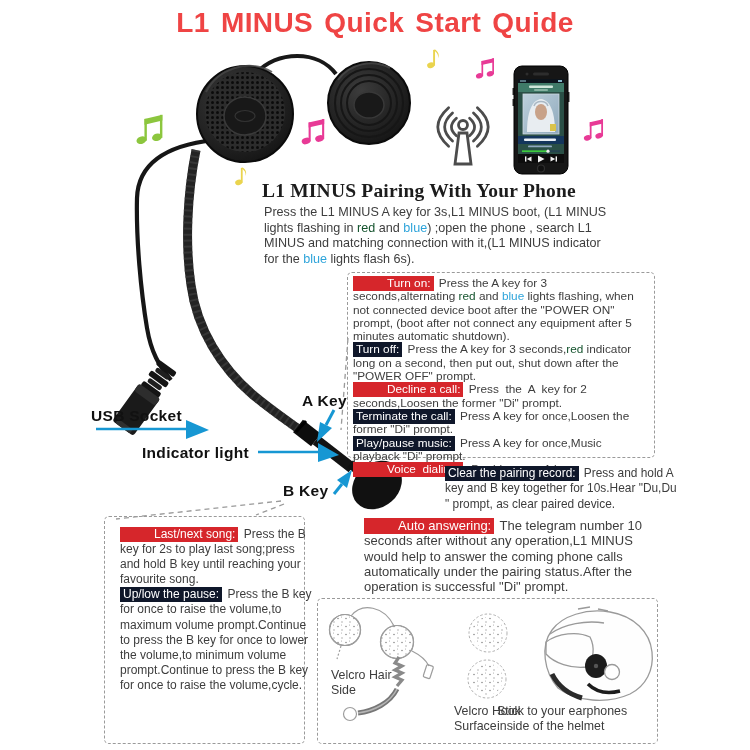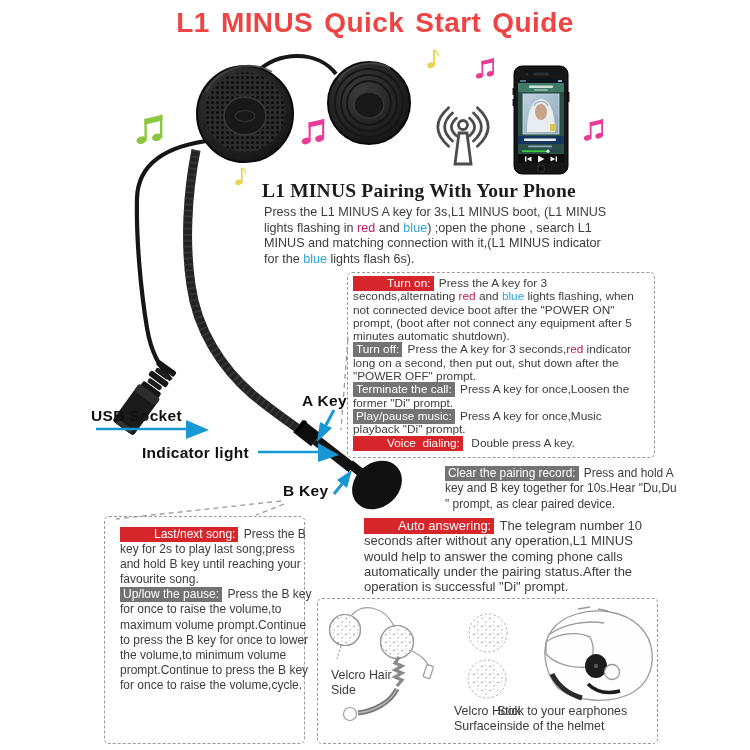--- a/index.html
+++ b/index.html
@@ -6,25 +6,25 @@
   .page{position:relative;width:750px;height:750px;background:#ffffff;overflow:hidden;
         font-family:"Liberation Sans",sans-serif;color:#3d3d3d;}
   .abs{position:absolute;}
   .title{left:0;top:7px;width:750px;text-align:center;font-size:28px;font-weight:bold;
          color:#ef4444;letter-spacing:.4px;word-spacing:3px;}
   .pair-head{left:262px;top:180px;font-family:"Liberation Serif",serif;font-weight:bold;
              font-size:19.5px;color:#1c1c1c;letter-spacing:.2px;}
   .rich{white-space:pre-wrap;}
   .body-txt{font-size:12.6px;line-height:15.6px;color:#3d3d3d;}
   .pair-body{left:264px;top:205px;width:352px;}
-  .w-red{color:#be185d;}
+  .w-red{color:#14532d;}
   .w-blue{color:#2ea4da;}
   .chip{color:#fff;padding:0 3px 1px 3px;margin-right:2px;}
   .chip[data-color="red"]{background:#d6262b;padding-left:34px;}
-  .chip[data-color="blue"]{background:#737373;}
+  .chip[data-color="blue"]{background:#0f172a;}
   .dashed-box{border:1.4px dashed #9a9a9a;border-radius:5px;}
   #box-a{left:347px;top:272px;width:306px;height:184px;}
   #box-b{left:104px;top:516px;width:199px;height:226px;}
   #box-install{left:317px;top:598px;width:339px;height:144px;}
   .ctl-a{left:353px;top:277px;width:297px;font-size:11.8px;line-height:13.3px;}
   .ctl{display:block;}
   .pair-record{left:445px;top:466px;width:238px;font-size:11.9px;line-height:15.3px;}
   .auto-answer{left:364px;top:518px;width:304px;font-size:13px;line-height:15.3px;}
   .ctl-b{left:120px;top:527px;width:196px;font-size:12px;line-height:15.1px;}
   .part-label{font-size:15.5px;font-weight:bold;color:#111;letter-spacing:.3px;}
@@ -256,20 +256,21 @@
 
   <div class="abs part-label" style="left:91px;top:407px;">USB Socket</div>
   <div class="abs part-label" style="left:142px;top:444px;">Indicator light</div>
   <div class="abs part-label" style="left:295px;top:392px;margin-left:7px;">A Key</div>
   <div class="abs part-label" style="left:283px;top:482px;">B Key</div>
 
   <div class="abs dashed-box" id="box-a"></div>
   <div class="abs ctl-a">
     <div class="ctl rich"><span class="chip" data-color="red">Turn on:</span><span class="rich"><span> Press the A key for 3 seconds,alternating </span><span class="w-red">red</span><span> and </span><span class="w-blue">blue</span><span> lights flashing, when not connected device boot after the "POWER ON" prompt, (boot after not connect any equipment after 5 minutes automatic shutdown).</span></span></div>
     <div class="ctl rich"><span class="chip" data-color="blue">Turn off:</span><span class="rich"><span> Press the A key for 3 seconds,</span><span class="w-red">red</span><span> indicator long on a second, then put out, shut down after the "POWER OFF" prompt.</span></span></div>
+    <div class="ctl rich"><span class="chip" data-color="red">Decline a call:</span><span class="rich"><span> Press  the  A  key for 2 seconds,Loosen the former "Di" prompt.</span></span></div>
     <div class="ctl rich"><span class="chip" data-color="blue">Terminate the call:</span><span class="rich"><span> Press A key for once,Loosen the former "Di" prompt.</span></span></div>
     <div class="ctl rich"><span class="chip" data-color="blue">Play/pause music:</span><span class="rich"><span> Press A key for once,Music playback "Di" prompt.</span></span></div>
     <div class="ctl rich"><span class="chip" data-color="red">Voice  dialing:</span><span class="rich"><span>  Double press A key.</span></span></div>
   </div>
 
   <div class="abs pair-record rich"><span class="chip" data-color="blue">Clear the pairing record:</span><span class="rich"><span> Press and hold A key and B key together for 10s.Hear "Du,Du " prompt, as clear paired device.</span></span></div>
 
   <div class="abs auto-answer rich"><span class="chip" data-color="red">Auto answering:</span><span class="rich"><span> The telegram number 10 seconds after without any operation,L1 MINUS would help to answer the coming phone calls automatically under the pairing status.After the operation is successful "Di" prompt.</span></span></div>
 
   <div class="abs dashed-box" id="box-b"></div>

